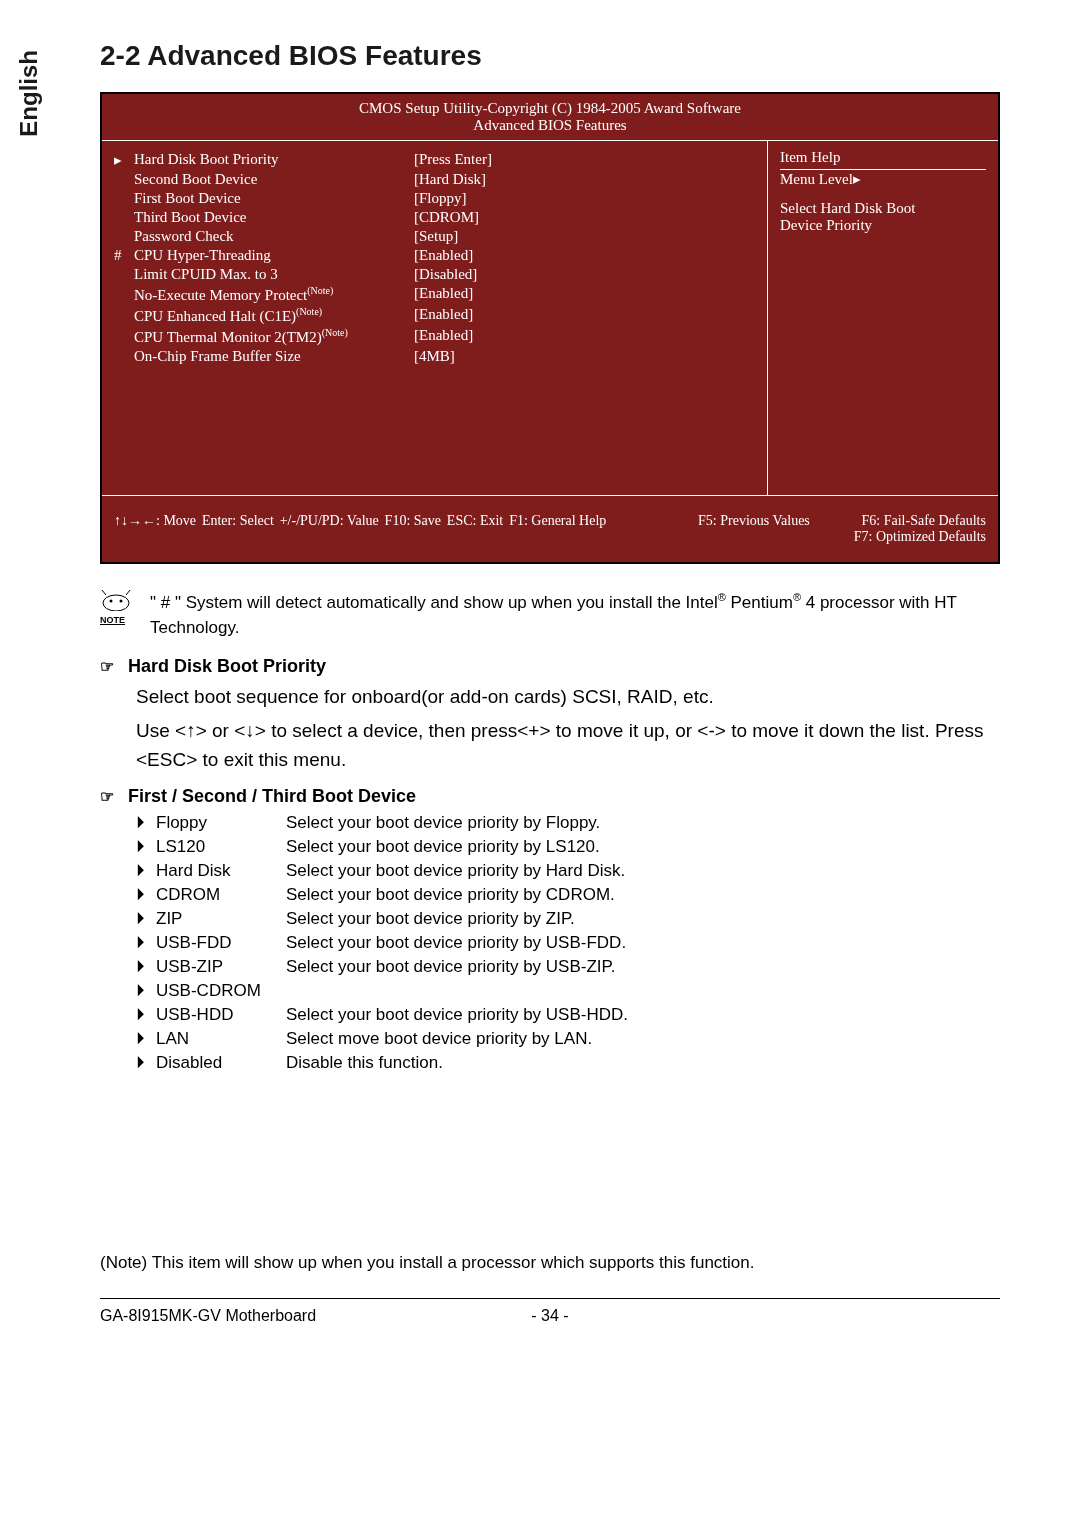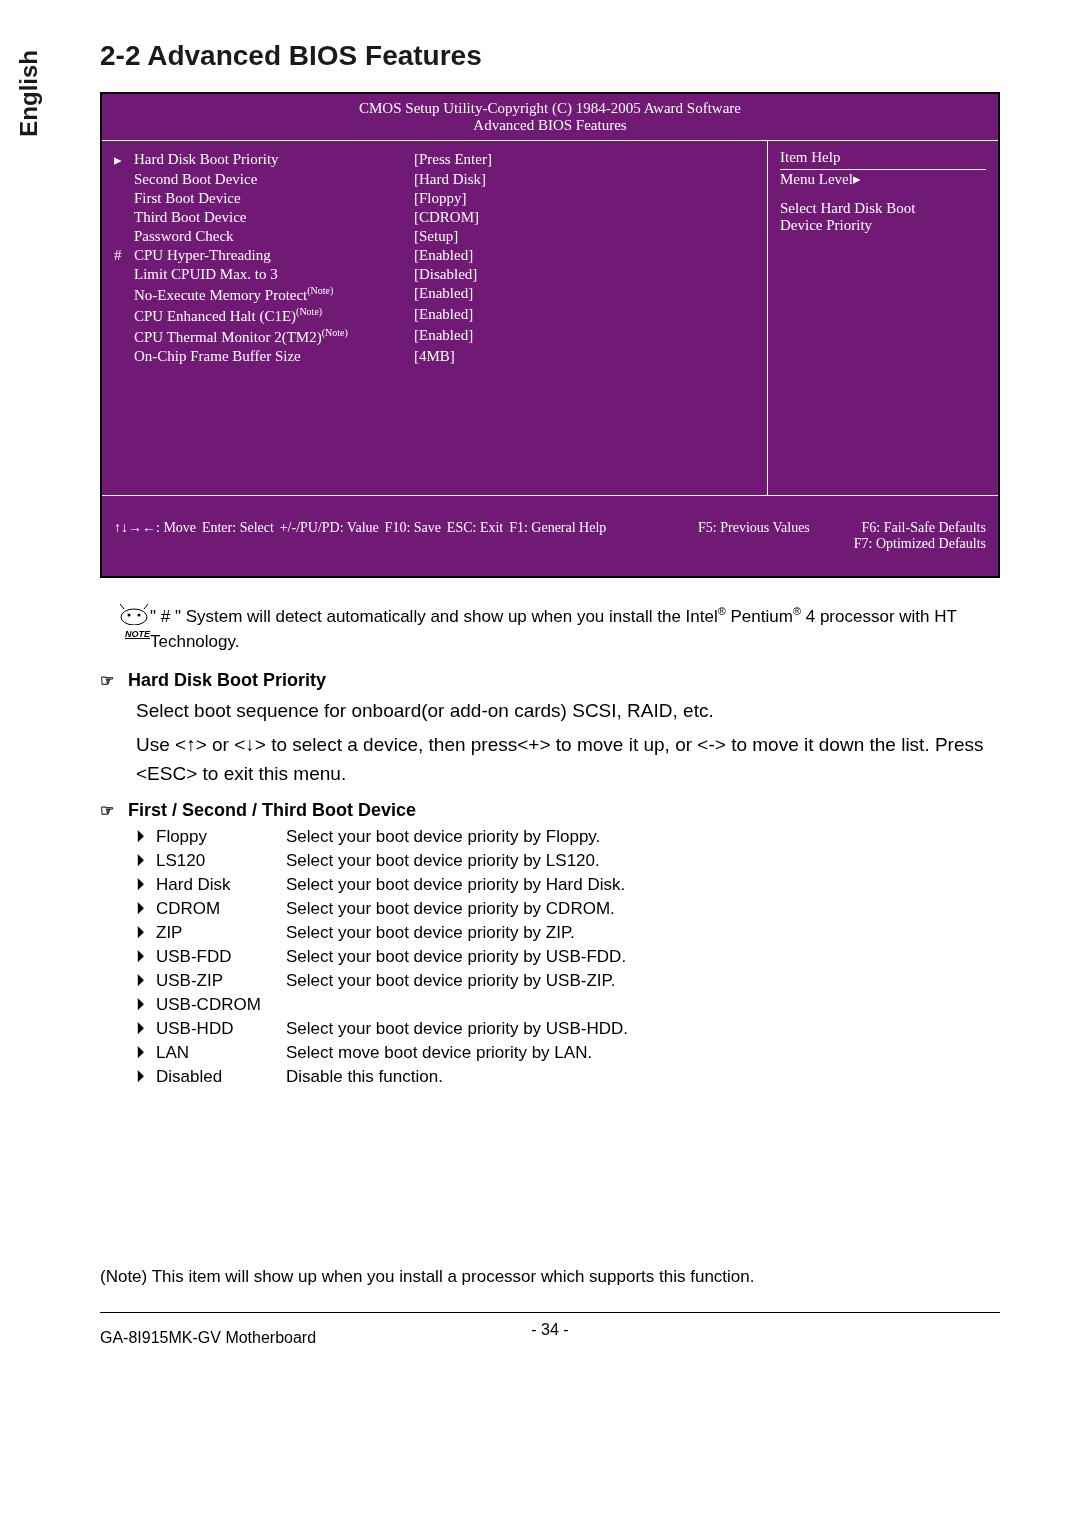--- a/index.html
+++ b/index.html
@@ -2,48 +2,48 @@
 <html><head>
 <meta charset="utf-8">
 <style>
 * { margin: 0; padding: 0; box-sizing: border-box; }
 body { font-family: Arial, sans-serif; background: white; width: 1080px; }
 .page { display: flex; }
 .side-tab { width: 60px; background: white; padding-top: 50px; position: relative; }
 .side-label { writing-mode: vertical-rl; transform: rotate(180deg); font-weight: bold; font-size: 24px; color: #1a1a1a; margin-left: 15px; }
 .content { flex: 1; padding: 40px 80px 40px 40px; }
 .title { font-size: 28px; font-weight: bold; color: #1a1a1a; margin-bottom: 20px; }
-.bios-box { border: 2px solid #000; background: #701a75; color: #fff; font-family: 'Times New Roman', serif; font-size: 15px; }
+.bios-box { border: 2px solid #000; background: #7f1d1d; color: #fff; font-family: 'Times New Roman', serif; font-size: 15px; }
 .bios-header { text-align: center; padding: 6px; }
 .bios-body { display: flex; border-top: 1px solid #fff; }
 .bios-left { flex: 1; padding: 8px 12px; border-right: 1px solid #fff; position: relative; }
 .bios-right { width: 230px; padding: 8px 12px; }
 .bios-row { display: flex; margin: 2px 0; }
 .bios-marker { width: 20px; }
 .bios-label { width: 280px; }
 .bios-val { }
 .bios-note { font-size: 10px; vertical-align: super; }
-.bios-footer { display: flex; border-top: 1px solid #fff; padding: 24px 12px; font-size: 14px; justify-content: space-between; flex-wrap: wrap; }
+.bios-footer { display: flex; border-top: 1px solid #fff; padding: 17px 12px; font-size: 14px; justify-content: space-between; flex-wrap: wrap; }
 .bios-footer span { white-space: nowrap; }
 .bios-rt-underline { border-bottom: 1px solid #fff; padding-bottom: 3px; }
 .note-section { display: flex; margin: 25px 0 15px 0; align-items: flex-start; }
-.note-icon-wrap { width: 50px; text-align: right; flex-shrink: 0; font-style: italic; }
+.note-icon-wrap { width: 50px; text-align: left; flex-shrink: 0; }
 .note-icon { width: 32px; height: 22px; }
 .note-icon-text { font-size: 9px; font-weight: bold; text-decoration: underline; }
 .note-text { flex: 1; font-size: 17px; line-height: 1.5; }
 .section-header { font-weight: bold; font-size: 18px; margin: 12px 0 6px 0; display: flex; align-items: center; }
 .hand-icon { width: 22px; margin-right: 6px; font-size: 16px; }
 .section-text { font-size: 19px; margin: 6px 0 6px 36px; line-height: 1.5; }
 .opt-row { display: flex; margin: 4px 0 4px 36px; font-size: 17px; }
 .opt-marker { width: 20px; }
 .opt-label { width: 130px; }
 .opt-desc { flex: 1; }
 .bottom-note { font-size: 17px; margin-top: 180px; }
 .footer-line { border-top: 1px solid #000; margin-top: 25px; padding-top: 8px; display: flex; font-size: 16px; }
-.footer-model { flex: 1; margin-top: 8px; }
+.footer-model { flex: 1; }
 .sup { font-size: 11px; vertical-align: super; }
 </style>
 </head>
 <body>
 
 <div class="page">
   <div class="side-tab">
     <div class="side-label">English</div>
   </div>
   <div class="content">

